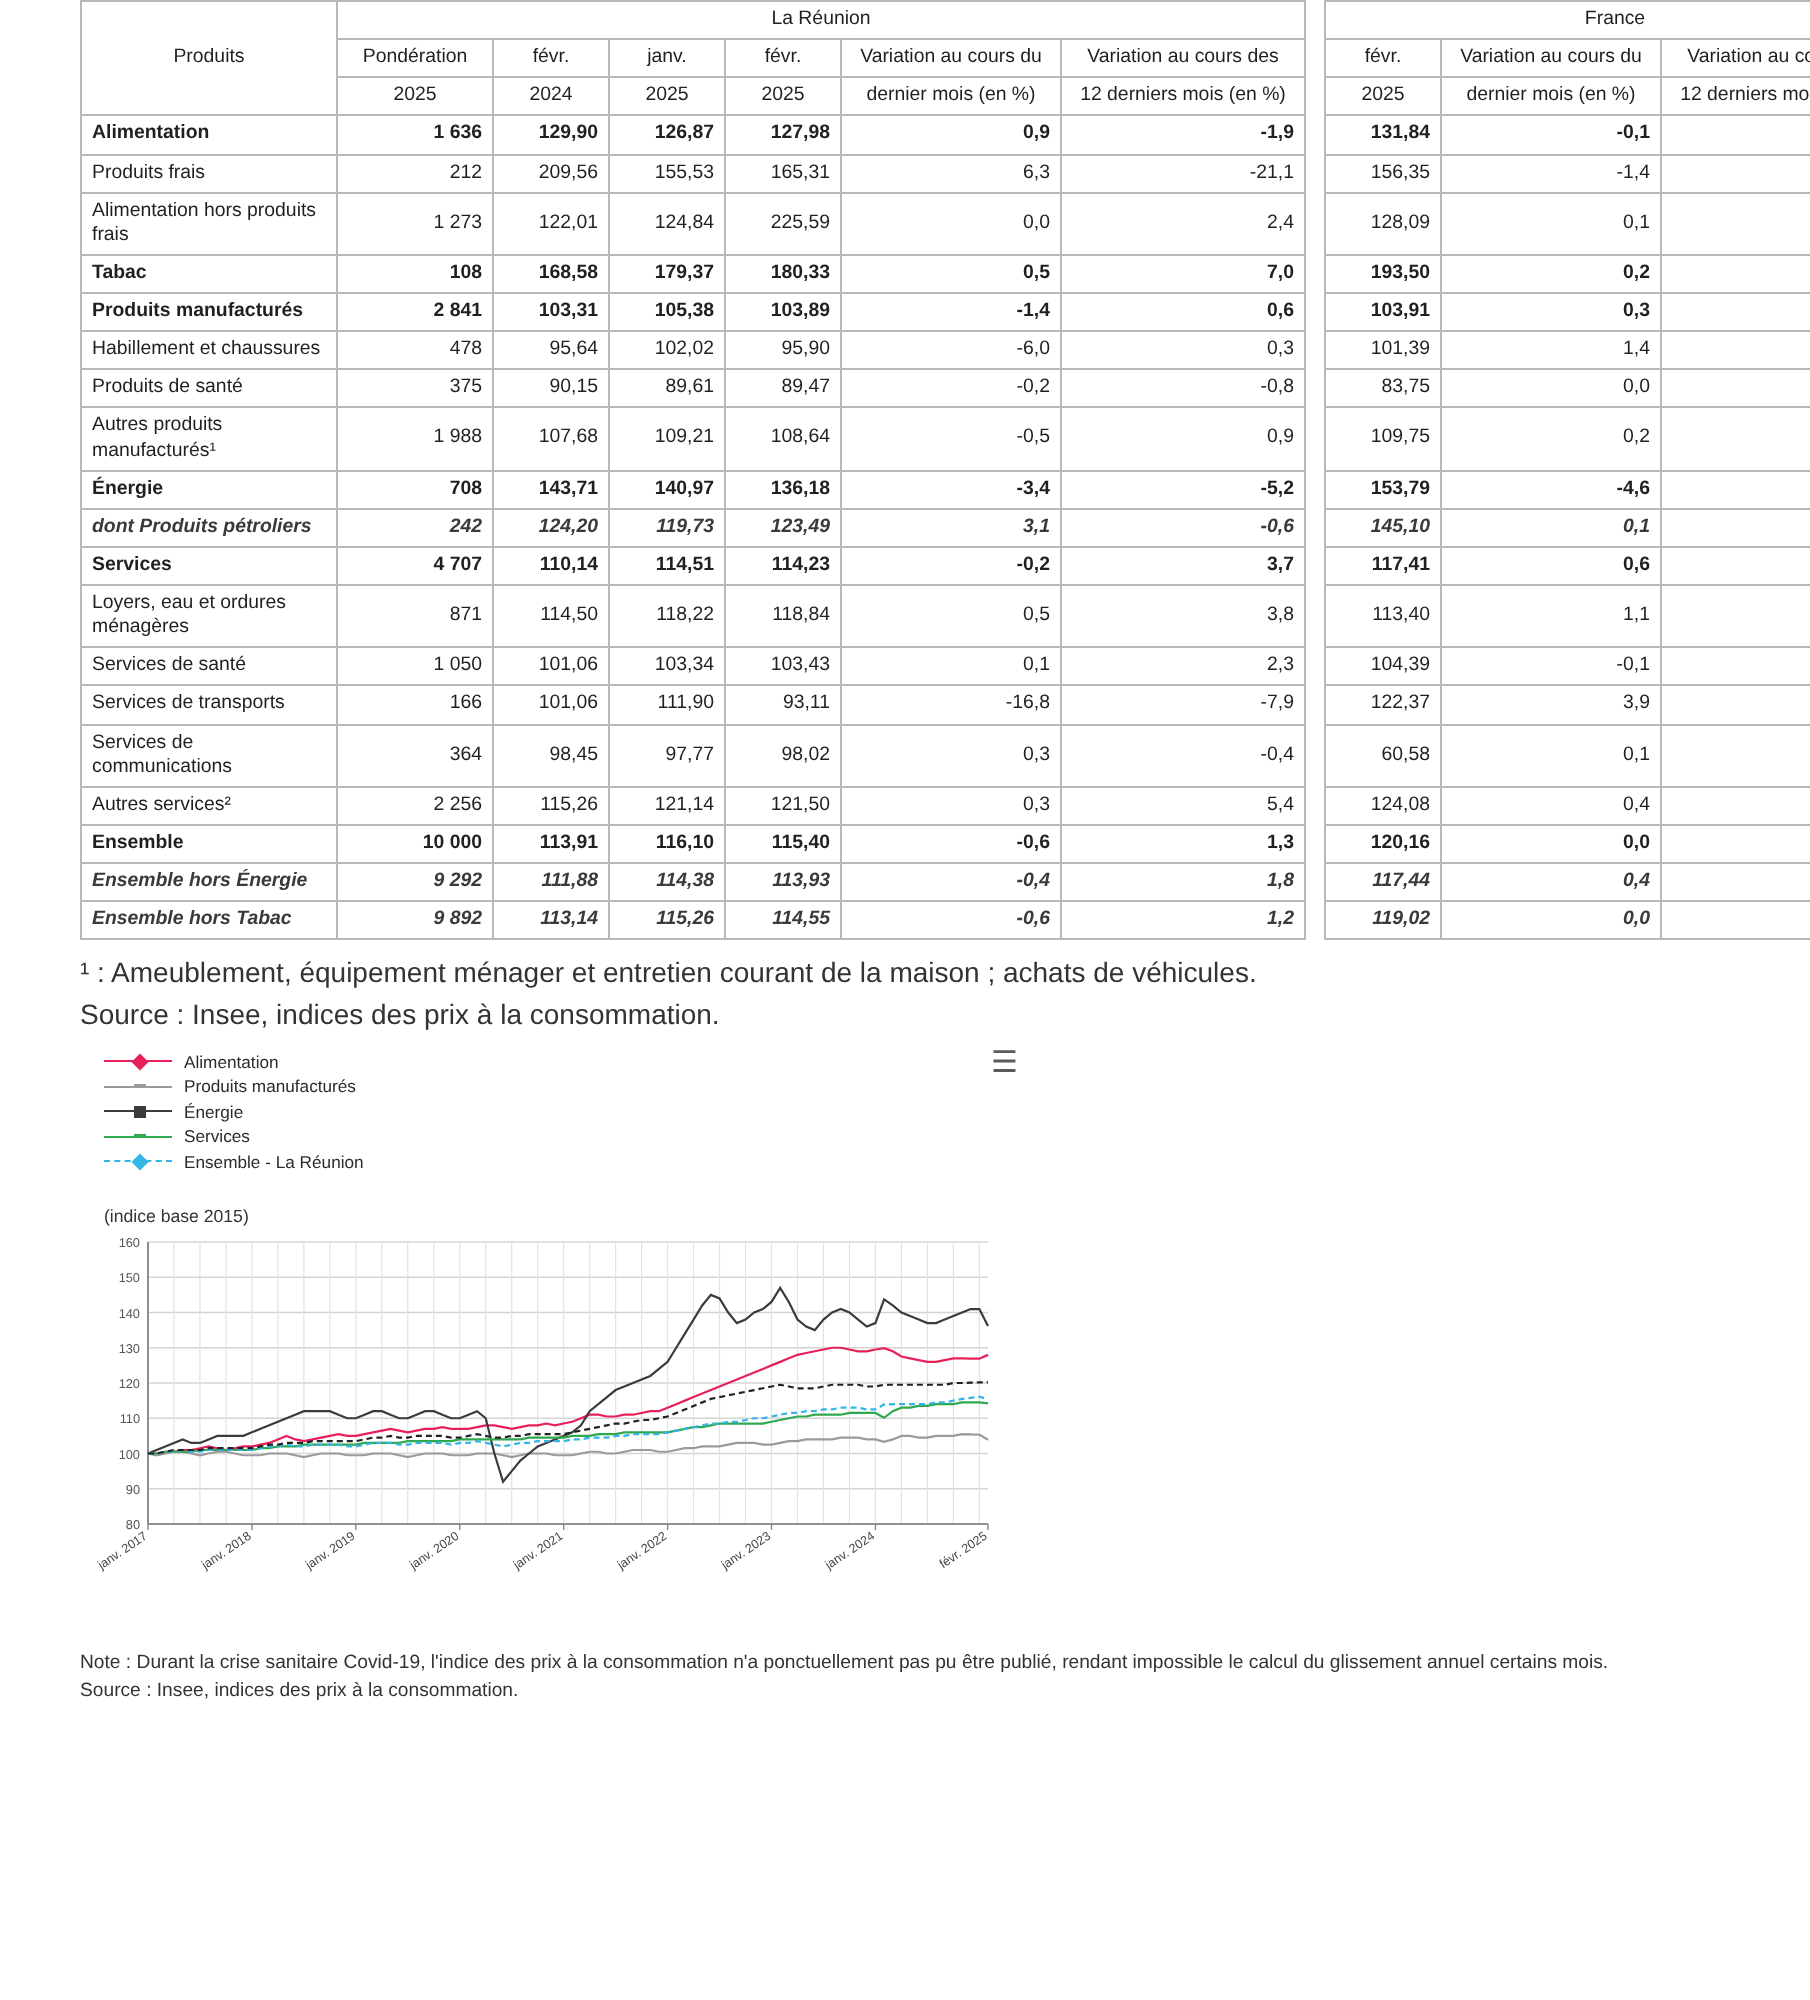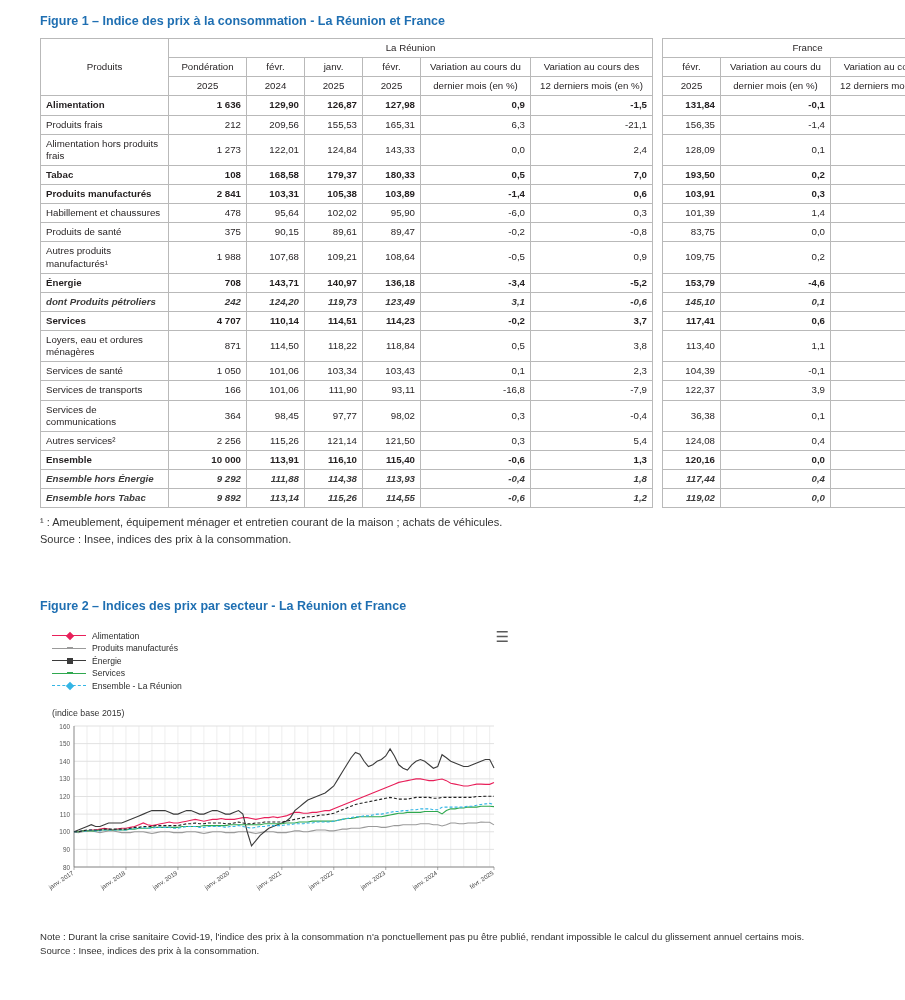--- a/index.html
+++ b/index.html
@@ -58,21 +58,21 @@
   col.c4 { width: 58px; }
   col.c5 { width: 110px; }
   col.c6 { width: 122px; }
   col.gap { width: 10px; }
   col.c7 { width: 58px; }
   col.c8 { width: 110px; }
   col.c9 { width: 122px; }
 
   .footnotes {
     width: 825px;
-    font-size: 11px;
+    font-size: 14px;
     color: #333;
     line-height: 1.5;
     padding-top: 6px;
   }
 
   
   .chart-wrap { position: relative; width: 825px; }
   .legend {
     padding-left: 12px;
     padding-top: 6px;
@@ -115,21 +115,20 @@
   .chart-note {
     width: 825px; font-size: 9.6px; color: #333; line-height: 1.5; padding-top: 10px;
   }
   svg { display:block; }
 </style>
 </head>
 <body>
 
 <div class="page">
 
-  <div class="fig-title">Figure 1 – Indice des prix à la consommation - La Réunion et France</div>
 
   <table class="cpi">
     <colgroup>
       <col class="c0">
         <col class="c1">
         <col class="c2">
         <col class="c3">
         <col class="c4">
         <col class="c5">
         <col class="c6">
@@ -171,21 +170,21 @@
       </tr>
     </thead>
     <tbody id="cpi-body">
         <tr class="bold">
           <td class="lbl">Alimentation</td>
           <td class="num">1 636</td>
           <td class="num">129,90</td>
           <td class="num">126,87</td>
           <td class="num">127,98</td>
           <td class="num">0,9</td>
-          <td class="num">-1,5</td>
+          <td class="num">-1,9</td>
           <td class="spacer-col" style="border-left: none; border-right: none;"></td>
           <td class="num">131,84</td>
           <td class="num">-0,1</td>
           <td class="num">0,3</td>
         </tr>
         <tr class="">
           <td class="lbl">Produits frais</td>
           <td class="num">212</td>
           <td class="num">209,56</td>
           <td class="num">155,53</td>
@@ -195,21 +194,21 @@
           <td class="spacer-col" style="border-left: none; border-right: none;"></td>
           <td class="num">156,35</td>
           <td class="num">-1,4</td>
           <td class="num">1,8</td>
         </tr>
         <tr class="">
           <td class="lbl">Alimentation hors produits frais</td>
           <td class="num">1 273</td>
           <td class="num">122,01</td>
           <td class="num">124,84</td>
-          <td class="num">143,33</td>
+          <td class="num">225,59</td>
           <td class="num">0,0</td>
           <td class="num">2,4</td>
           <td class="spacer-col" style="border-left: none; border-right: none;"></td>
           <td class="num">128,09</td>
           <td class="num">0,1</td>
           <td class="num">0,1</td>
         </tr>
         <tr class="bold">
           <td class="lbl">Tabac</td>
           <td class="num">108</td>
@@ -355,21 +354,21 @@
         </tr>
         <tr class="">
           <td class="lbl">Services de communications</td>
           <td class="num">364</td>
           <td class="num">98,45</td>
           <td class="num">97,77</td>
           <td class="num">98,02</td>
           <td class="num">0,3</td>
           <td class="num">-0,4</td>
           <td class="spacer-col" style="border-left: none; border-right: none;"></td>
-          <td class="num">36,38</td>
+          <td class="num">60,58</td>
           <td class="num">0,1</td>
           <td class="num">-13,6</td>
         </tr>
         <tr class="">
           <td class="lbl">Autres services²</td>
           <td class="num">2 256</td>
           <td class="num">115,26</td>
           <td class="num">121,14</td>
           <td class="num">121,50</td>
           <td class="num">0,3</td>
@@ -419,21 +418,20 @@
           <td class="num">0,7</td>
         </tr>
       </tbody>
   </table>
 
   <div class="footnotes">
     <div>¹ : Ameublement, équipement ménager et entretien courant de la maison ; achats de véhicules.</div>
     <div>Source : Insee, indices des prix à la consommation.</div>
   </div>
 
-  <div class="fig-title" style="padding-top:52px;">Figure 2 – Indices des prix par secteur - La Réunion et France</div>
 
   <div class="chart-wrap">
     <div class="hamburger">☰</div>
     <div class="legend" id="chart-legend">
         <div class="legend-row">
           <span class="legend-key" style="color: rgb(232, 32, 90);">
             <span class="ln" style="background: rgb(232, 32, 90);"></span>
             <span class="mk" style="background: rgb(232, 32, 90); transform: rotate(45deg);"></span>
           </span>
           <span>Alimentation</span>

